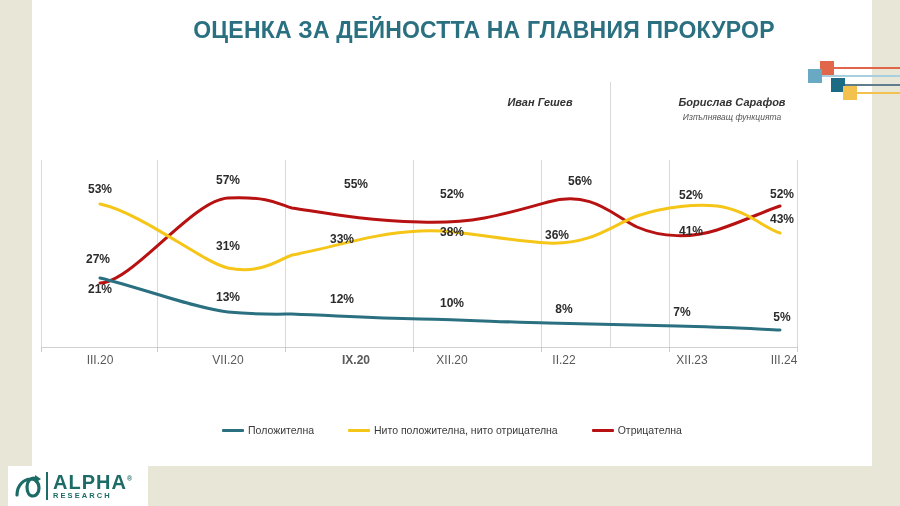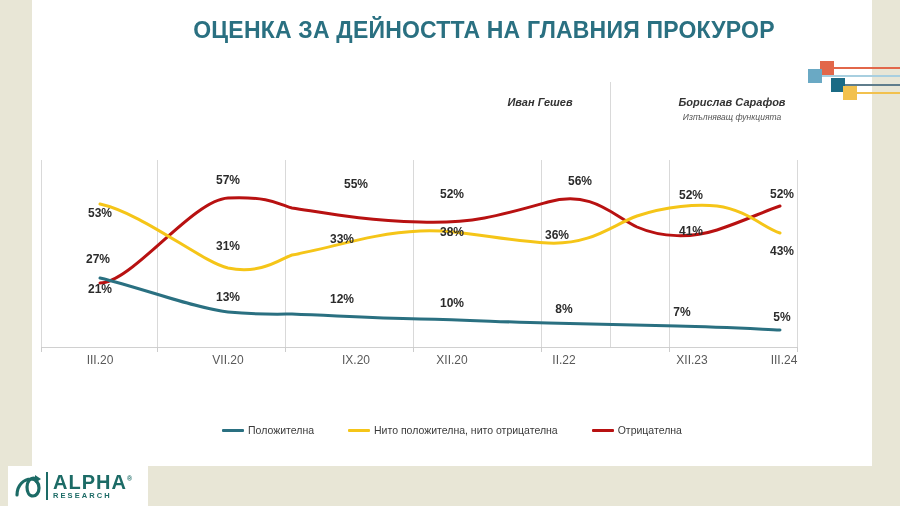--- a/index.html
+++ b/index.html
@@ -238,47 +238,47 @@
     </svg>
 
     <div class="dlabel" style="left:46px;  top:282px;">21%</div>
     <div class="dlabel" style="left:174px; top:173px;">57%</div>
     <div class="dlabel" style="left:302px; top:177px;">55%</div>
     <div class="dlabel" style="left:398px; top:187px;">52%</div>
     <div class="dlabel" style="left:526px; top:174px;">56%</div>
     <div class="dlabel" style="left:637px; top:224px;">41%</div>
     <div class="dlabel" style="left:728px; top:187px;">52%</div>
 
-    <div class="dlabel" style="left:46px;  top:182px;margin-top:24px;">53%</div>
+    <div class="dlabel" style="left:46px;  top:182px;">53%</div>
     <div class="dlabel" style="left:174px; top:239px;">31%</div>
     <div class="dlabel" style="left:288px; top:232px;">33%</div>
     <div class="dlabel" style="left:398px; top:225px;">38%</div>
     <div class="dlabel" style="left:503px; top:228px;">36%</div>
     <div class="dlabel" style="left:637px; top:188px;">52%</div>
-    <div class="dlabel" style="left:728px; top:212px;margin-top:32px;">43%</div>
+    <div class="dlabel" style="left:728px; top:212px;">43%</div>
 
     <div class="dlabel" style="left:44px;  top:252px;">27%</div>
     <div class="dlabel" style="left:174px; top:290px;">13%</div>
     <div class="dlabel" style="left:288px; top:292px;">12%</div>
     <div class="dlabel" style="left:398px; top:296px;">10%</div>
     <div class="dlabel" style="left:510px; top:302px;">8%</div>
     <div class="dlabel" style="left:628px; top:305px;">7%</div>
     <div class="dlabel" style="left:728px; top:310px;">5%</div>
 
     <div class="tick" style="left:9px;   top:347px;"></div>
     <div class="tick" style="left:125px; top:347px;"></div>
     <div class="tick" style="left:253px; top:347px;"></div>
     <div class="tick" style="left:381px; top:347px;"></div>
     <div class="tick" style="left:509px; top:347px;"></div>
     <div class="tick" style="left:637px; top:347px;"></div>
     <div class="tick" style="left:765px; top:347px;"></div>
 
     <div class="xlabel" style="left:44px;  top:353px; width:48px;">III.20</div>
     <div class="xlabel" style="left:172px; top:353px; width:48px;">VII.20</div>
-    <div class="xlabel" style="left:300px; top:353px; width:48px;">IX.20</div>
+    <div class="xlabel" style="left:300px; top:353px; width:48px;font-weight:bold;">IX.20</div>
     <div class="xlabel" style="left:396px; top:353px; width:48px;">XII.20</div>
     <div class="xlabel" style="left:508px; top:353px; width:48px;">II.22</div>
     <div class="xlabel" style="left:636px; top:353px; width:48px;">XII.23</div>
     <div class="xlabel" style="left:728px; top:353px; width:48px;">III.24</div>
 
   </div>
 
   <div id="legend">
     <div class="leg-item">
       <span class="leg-mark" style="background:#2a7081;"></span>

